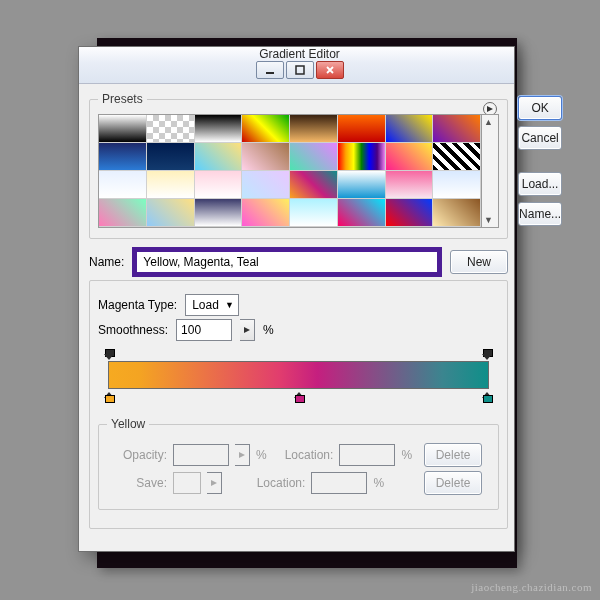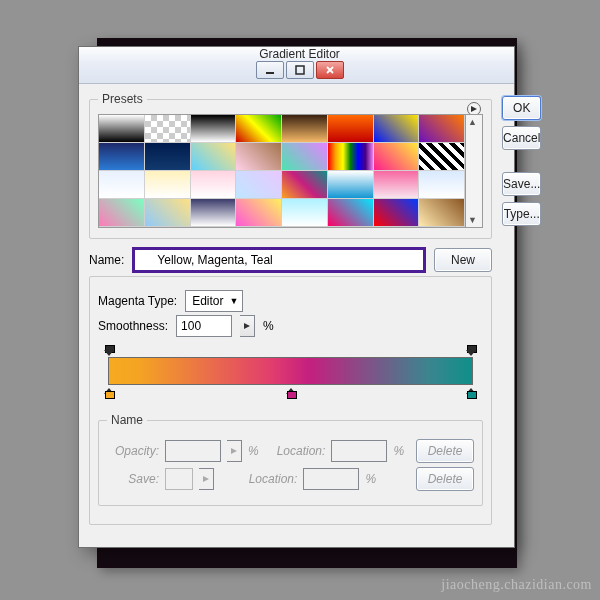--- a/index.html
+++ b/index.html
@@ -24,21 +24,21 @@
   .watermark {
     position: absolute;
     right: 8px;
     bottom: 6px;
     text-align: right;
     color: #d8d8d8;
     font-family: "SimSun","STSong",serif;
     line-height: 1.2;
   }
   .watermark .big { font-size: 18px; letter-spacing: 2px; }
-  .watermark .small { font-size: 14px; letter-spacing: .5px; color:#bfbfbf;}
+  .watermark .small { font-size: 11px; letter-spacing: .5px; color:#bfbfbf;}
   .dialog {
     position: absolute;
     left: 78px;
     top: 46px;
     width: 435px;
     background: #f0f0f0;
     border: 1px solid #707070;
     box-shadow: 6px 6px 16px rgba(0,0,0,.35);
   }
   .titlebar {
@@ -113,22 +113,22 @@
     border:1px solid #8d98a8;
     border-radius:3px;
     background:linear-gradient(#fdfdfd,#e7ebf1);
     display:flex;align-items:center;justify-content:center;
     color:#222;
     box-shadow: inset 0 0 0 1px #fff;
   }
   .btn.primary { border-color:#4a7bd1; box-shadow: 0 0 0 1px #9fc0f1, inset 0 0 0 1px #fff; text-align: center;}
   .row { display:flex; align-items:center; gap:8px; margin:3px 0;}
   .name-input {
-    flex:1; height:20px; border:3px solid #4c1d95; background:#fff;
-    padding:0 22px; font: inherit;
+    flex:1; height:20px; border:5px solid #4c1d95; background:#fff;
+    padding:0 6px; font: inherit;
   }
   .grad-fieldset { padding-top:10px; }
   .mini-input { width:46px; height:20px; border:1px solid #828790; background:#fff; padding:0 4px; font:inherit;}
   .step-btn { width:14px;height:20px;border:1px solid #828790;border-left:none;background:linear-gradient(#f6f6f6,#e4e4e4);display:flex;align-items:center;justify-content:center;}
   .step-btn svg{display:block;}
   .select {
     height:20px; border:1px solid #828790; background:#fff;
     display:flex; align-items:center; padding:0 4px 0 6px; gap:6px;
   }
   .select .caret { font-size:9px;}
@@ -142,21 +142,21 @@
   .cstop { bottom:2px; }
   .stop-shape {
     width:0;height:0;border-left:5px solid transparent;border-right:5px solid transparent;
     position:absolute;
   }
   .ostop .stop-shape{ border-top:6px solid #2a2a2a; top:5px;}
   .ostop .stop-box{ position:absolute;top:0;left:1px;width:8px;height:6px;background:#2a2a2a;border:1px solid #000;}
   .cstop .stop-shape{ border-bottom:6px solid #2a2a2a; top:0;}
   .cstop .stop-box{ position:absolute;bottom:0;left:1px;width:8px;height:6px;border:1px solid #000;}
   .disabled { color:#9a9a9a; }
-  .stop-row { display:flex; align-items:center; gap:6px; margin:4px 0;font-style:italic;}
+  .stop-row { display:flex; align-items:center; gap:6px; margin:4px 8px;}
   .stop-row .mini-input, .stop-row .step-btn { background:#f0f0f0;}
   .colorbox { width:26px;height:20px;border:1px solid #b7b7b7;background:#f0f0f0;}
   .del-btn { width:56px; }
   .swatch.transparent{
     background:
       linear-gradient(45deg,#ccc 25%,transparent 25%,transparent 75%,#ccc 75%),
       linear-gradient(45deg,#ccc 25%,#fff 25%,#fff 75%,#ccc 75%);
     background-size:12px 12px;
     background-position:0 0,6px 6px;
   }
@@ -248,21 +248,21 @@
         <div class="row">
           <span>Name:</span>
           <input class="name-input" value="Yellow, Magenta, Teal" style="">
           <div class="btn" style="width:56px">New</div>
         </div>
 
         <fieldset class="grad-fieldset">
           <div class="row">
             <span>Magenta Type:</span>
             <div class="select">
-              <span>Editor</span>
+              <span>Load</span>
               <span class="caret">▼</span>
             </div>
           </div>
           <div class="row">
             <span>Smoothness:</span>
             <input class="mini-input" value="100" style="">
             <div class="step-btn">
               <svg width="6" height="6">
                   <polygon points="0,0 6,3 0,6" fill="#333"></polygon>
                 </svg>
@@ -288,21 +288,21 @@
                 <div class="stop-shape"></div>
                 <div class="stop-box" style="background:#c51f7f"></div>
               </div>
             <div class="cstop" style="right:6px">
                 <div class="stop-shape"></div>
                 <div class="stop-box" style="background:#0f8f89"></div>
               </div>
           </div>
 
           <fieldset>
-            <legend>Name</legend>
+            <legend>Yellow</legend>
             <div class="stop-row disabled">
               <span style="width:52px;text-align:right">Opacity:</span>
               <input class="mini-input" disabled="" style="">
               <div class="step-btn">
                   <svg width="6" height="6">
                     <polygon points="0,0 6,3 0,6" fill="#aaa"></polygon>
                   </svg>
                 </div>
               <span>%</span>
               <span style="margin-left:12px">Location:</span>
@@ -327,18 +327,18 @@
               <div class="btn del-btn disabled">Delete</div>
             </div>
           </fieldset>
         </fieldset>
       </div>
 
       <div class="rightcol">
         <div class="btn primary">OK</div>
         <div class="btn">Cancel</div>
         <div style="height:10px"></div>
-        <div class="btn">Save...</div>
-        <div class="btn">Type...</div>
+        <div class="btn">Load...</div>
+        <div class="btn">Name...</div>
       </div>
     </div>
   </div>
 </div>
 
 </body></html>

